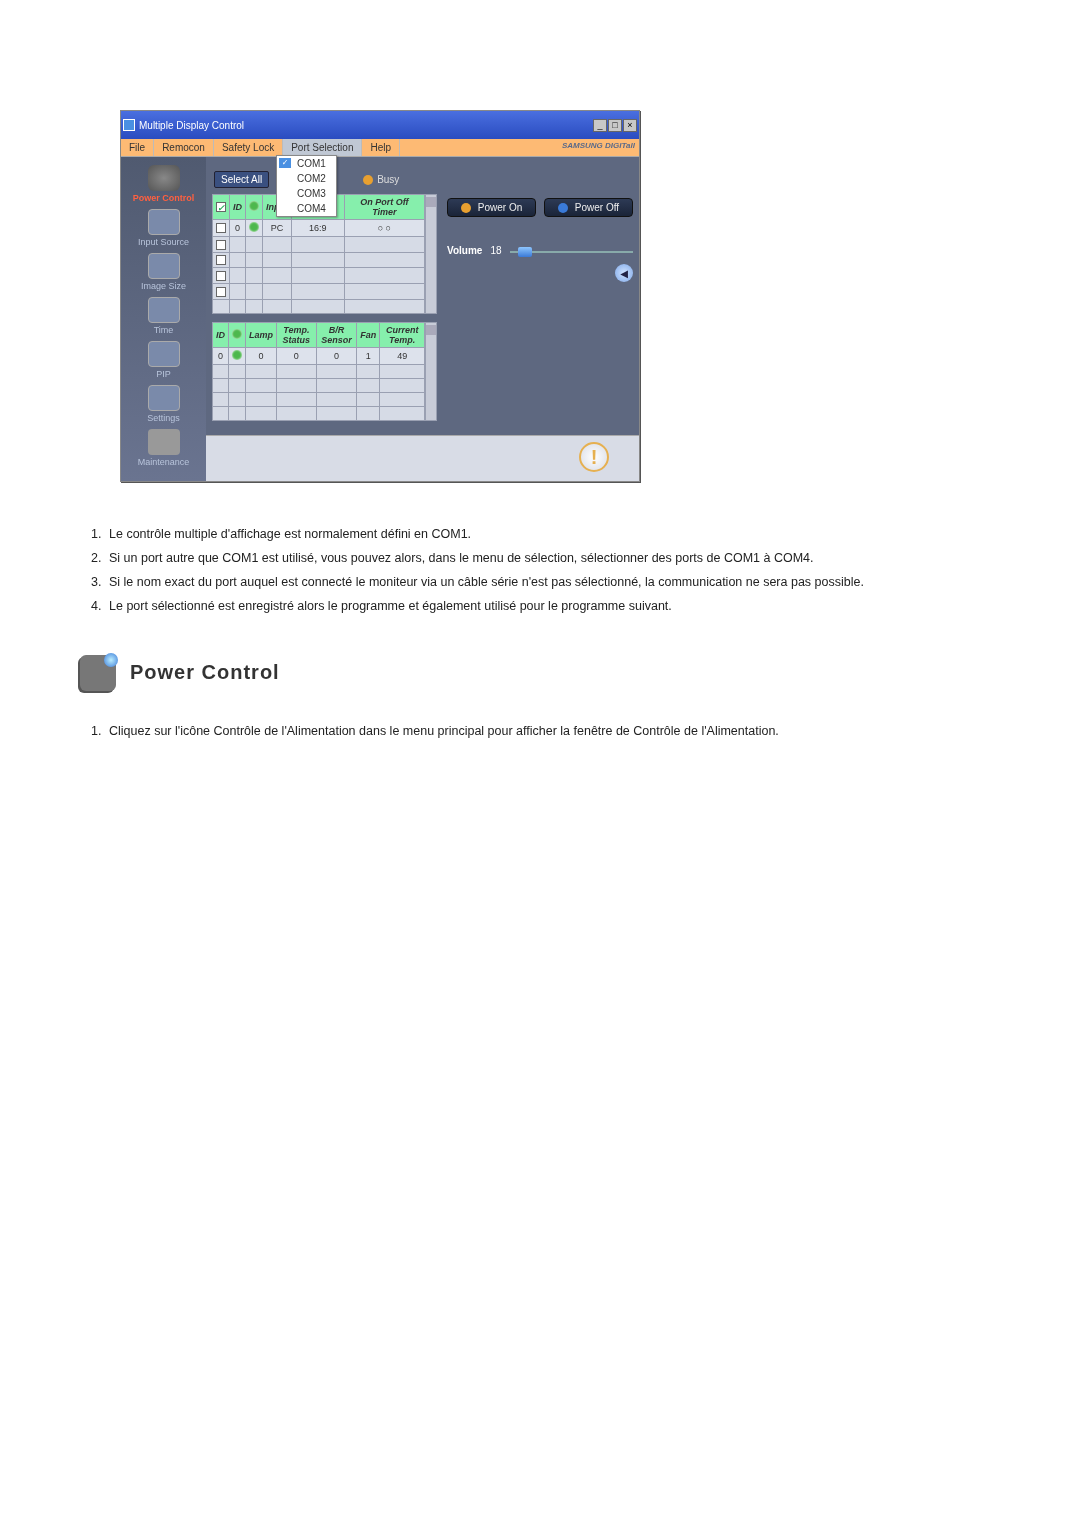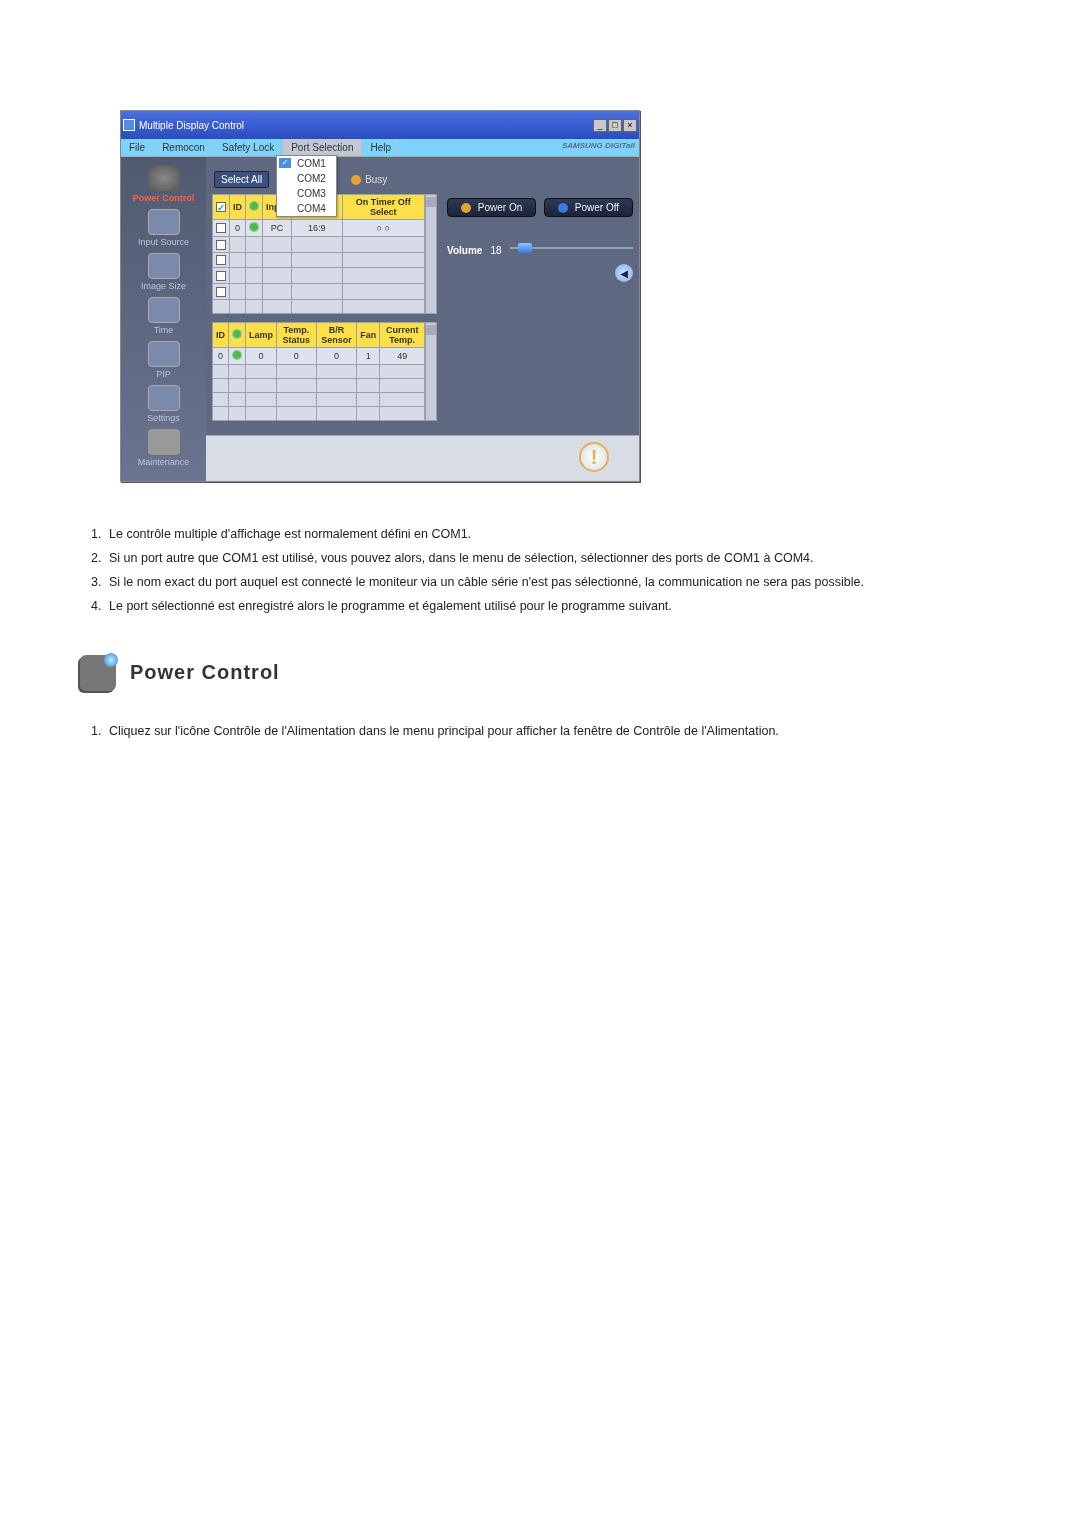--- a/index.html
+++ b/index.html
@@ -35,21 +35,21 @@
     margin-right: 4px;
   }
   .titlebar .title-text { flex: 1; }
   .winbtn {
     width: 14px; height: 13px; background:#c8c8c8; border:1px solid #666;
     margin-left: 1px; font-size: 9px; text-align:center; line-height:11px;
     color:#000;
   }
   .menubar {
     display: flex;
-    background: #7dd3fc;
+    background: #fdba74;
     border-bottom: 1px solid #aaa;
     font-size: 10px;
     position: relative;
   }
   .menubar .menu-item {
     padding: 3px 8px;
     color: #333;
     border-right: 1px solid #bbb;
   }
   .menubar .menu-item.highlight { background:#c0c8d4; }
@@ -91,21 +91,21 @@
   .side-label { font-size:9px; color:#b8c4db; }
   .side-label.active { color:#ff6040; font-weight:bold; }
 
   
   .main {
     flex:1;
     background:#5e6880;
     position:relative;
   }
   .toolbar-row {
-    display:flex; align-items:center; gap:12px;
+    display:flex; align-items:center; gap:24px;
     padding: 14px 8px 6px 8px;
   }
   .btn-selectall {
     background:#3a5080; color:#fff; font-size:10px; padding:2px 6px;
     border:1px solid #223; border-radius:2px;
   }
   .status-busy {
     display:flex; align-items:center; gap:4px;
     font-size:10px; color:#ddd;
     margin-left: 70px;
@@ -122,39 +122,39 @@
   .grid-right { flex:1; padding-left:4px; }
 
   table.data {
     border-collapse:collapse; width:100%; background:#cfd4e0;
     font-size:9px; color:#333;
   }
   table.data th, table.data td {
     border:1px solid #9aa0b2; padding:2px 3px; text-align:center;
     background:#dde2ec;
   }
-  table.data th { background:#fde047; }
+  table.data th { background:#86efac;font-style:italic; }
   table.data .chk { width:14px; }
   table.data tr.empty td { height:14px; background:#d6dbe6; }
 
   .scroll-stub { width:12px; background:#c8ccd8; border:1px solid #9aa0b2;}
   .table-wrap { display:flex; margin-bottom:8px; }
   .table-wrap .scroll-stub .thumb { width:10px; height:10px; background:#aab; margin:2px auto; }
 
   .power-buttons {
     display:flex; gap:8px; margin-top:4px;
   }
   .pill {
     flex:1; background:linear-gradient(#2d3a55,#1a2438);
     border:1px solid #111; border-radius:4px;
     color:#eee; font-size:10px; padding:3px 6px; text-align:center;
     display:flex; align-items:center; justify-content:center; gap:7px;
   }
   .volume-block { margin-top:28px; color:#fff; font-size:10px; }
-  .volume-block .vol-row { display:flex; gap:8px; }
+  .volume-block .vol-row { display:flex; align-items:center; gap:8px; }
   .volume-slider {
     flex:1; height:2px; background:#8aa; position:relative; margin-top:2px;
   }
   .volume-slider .thumb {
     position:absolute; left:8px; top:-4px; width:14px; height:10px;
     background:linear-gradient(#8ec6ff,#3a7ad8); border-radius:2px;
   }
   .speaker-icon {
     width:18px; height:18px; border-radius:50%;
     background:radial-gradient(#cfe2ff,#7fa8e8);
@@ -297,21 +297,21 @@
 
             <div class="table-wrap">
               <table class="data">
                 <tbody>
                     <tr>
                   <th class="chk"><span class="chkbox on"></span></th>
                   <th>ID</th>
                   <th><span class="dot green" style="display:inline-block"></span></th>
                   <th>Input</th>
                   <th>Image Size</th>
-                  <th>On Timer Off Select</th>
+                  <th>On Port Off Timer</th>
                 </tr>
                 <tr>
                   <td class="chk"><span class="chkbox"></span></td>
                   <td>0</td>
                   <td><span class="dot green" style="display:inline-block"></span></td>
                   <td>PC</td>
                   <td>16:9</td>
                   <td>○    ○</td>
                 </tr>
                 <tr class="empty">

